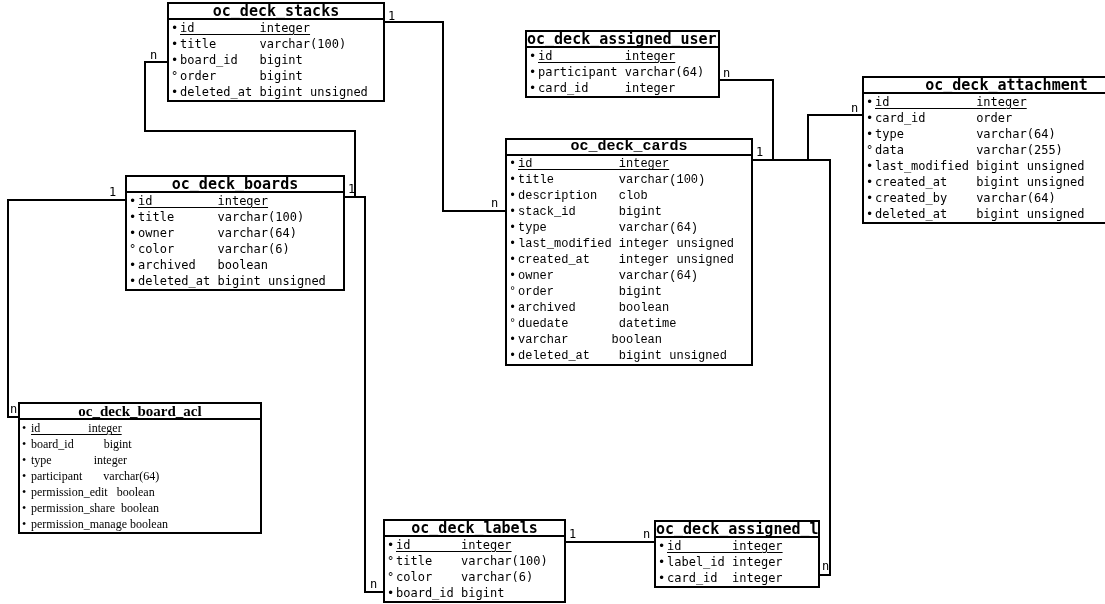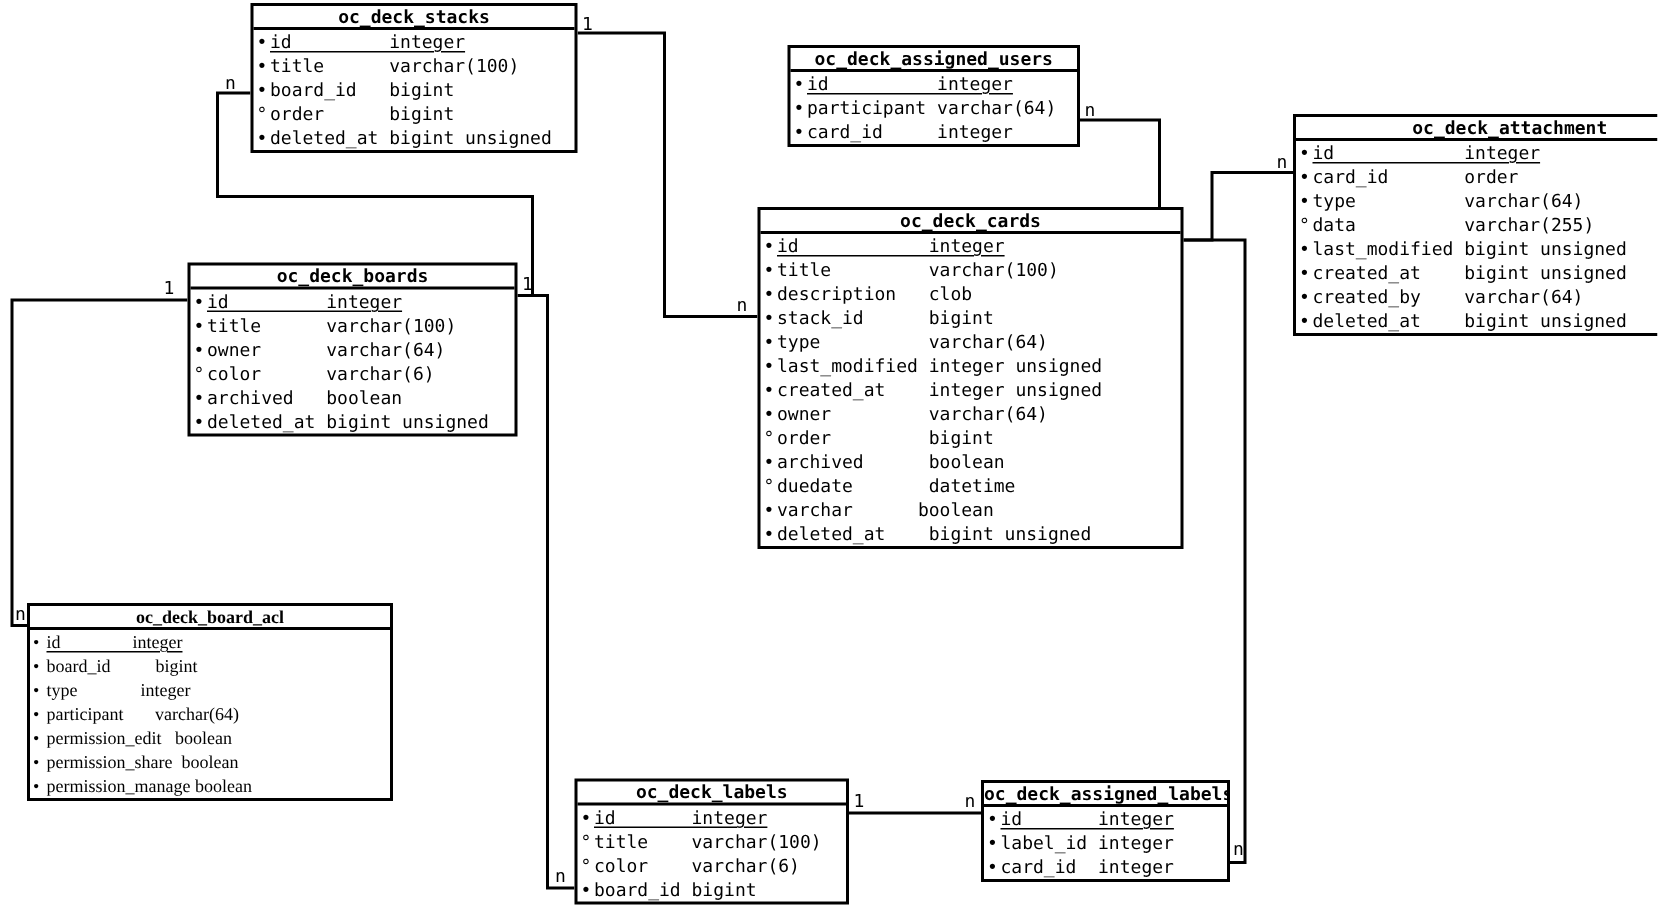--- a/index.html
+++ b/index.html
@@ -24,21 +24,21 @@
     z-index: 1;
     font-size: 12px;
     color: #000000;
   }
   .db-table-title {
     font-weight: bold;
     text-align: center;
     border-bottom: 2px solid #000000;
     height: 16px;
     line-height: 14px;
-    font-size: 12px;
+    font-size: 15px;
     white-space: nowrap;
     overflow: hidden;
   }
   .db-row {
     display: flex;
     align-items: center;
     height: 16px;
     line-height: 16px;
     padding: 0 3px 0 2px;
     white-space: pre;
@@ -112,21 +112,21 @@
     </div>
     <div class="db-table" style="left: 125px; top: 175px; width: 220px;">
       <div class="db-table-title">oc_deck_boards</div>
       <div class="db-row"><span class="bullet">•</span><span class="row-text pk">id         integer</span></div>
       <div class="db-row"><span class="bullet">•</span><span class="row-text">title      varchar(100)</span></div>
       <div class="db-row"><span class="bullet">•</span><span class="row-text">owner      varchar(64)</span></div>
       <div class="db-row"><span class="bullet">°</span><span class="row-text">color      varchar(6)</span></div>
       <div class="db-row"><span class="bullet">•</span><span class="row-text">archived   boolean</span></div>
       <div class="db-row"><span class="bullet">•</span><span class="row-text">deleted_at bigint unsigned</span></div>
     </div>
-    <div class="db-table" style="left: 505px; top: 138px; width: 284px;">
+    <div class="db-table" style="left: 505px; top: 138px; width: 248px; font-family: Liberation Mono, monospace;">
       <div class="db-table-title">oc_deck_cards</div>
       <div class="db-row"><span class="bullet">•</span><span class="row-text pk">id            integer</span></div>
       <div class="db-row"><span class="bullet">•</span><span class="row-text">title         varchar(100)</span></div>
       <div class="db-row"><span class="bullet">•</span><span class="row-text">description   clob</span></div>
       <div class="db-row"><span class="bullet">•</span><span class="row-text">stack_id      bigint</span></div>
       <div class="db-row"><span class="bullet">•</span><span class="row-text">type          varchar(64)</span></div>
       <div class="db-row"><span class="bullet">•</span><span class="row-text">last_modified integer unsigned</span></div>
       <div class="db-row"><span class="bullet">•</span><span class="row-text">created_at    integer unsigned</span></div>
       <div class="db-row"><span class="bullet">•</span><span class="row-text">owner         varchar(64)</span></div>
       <div class="db-row"><span class="bullet">°</span><span class="row-text">order         bigint</span></div>

